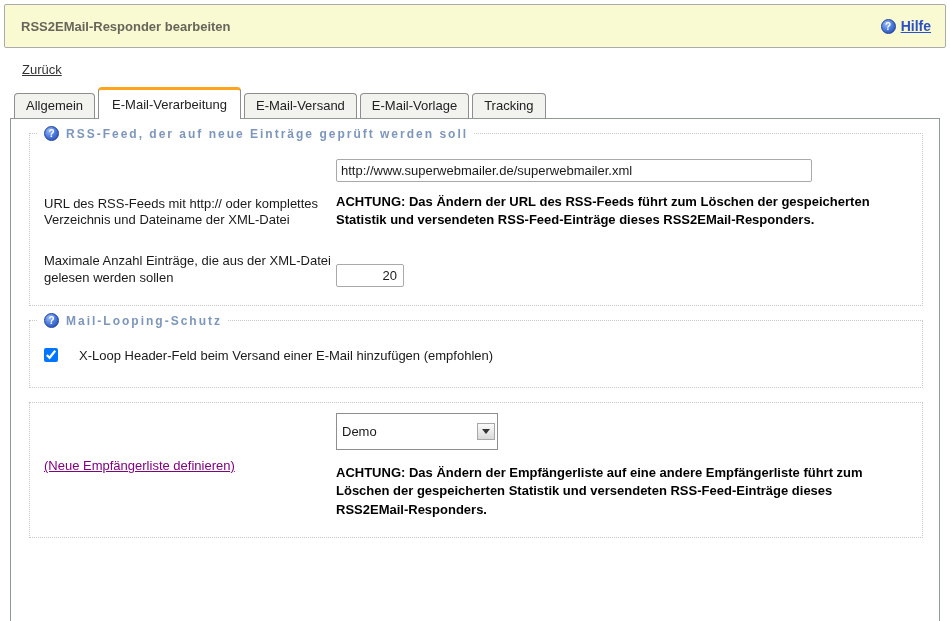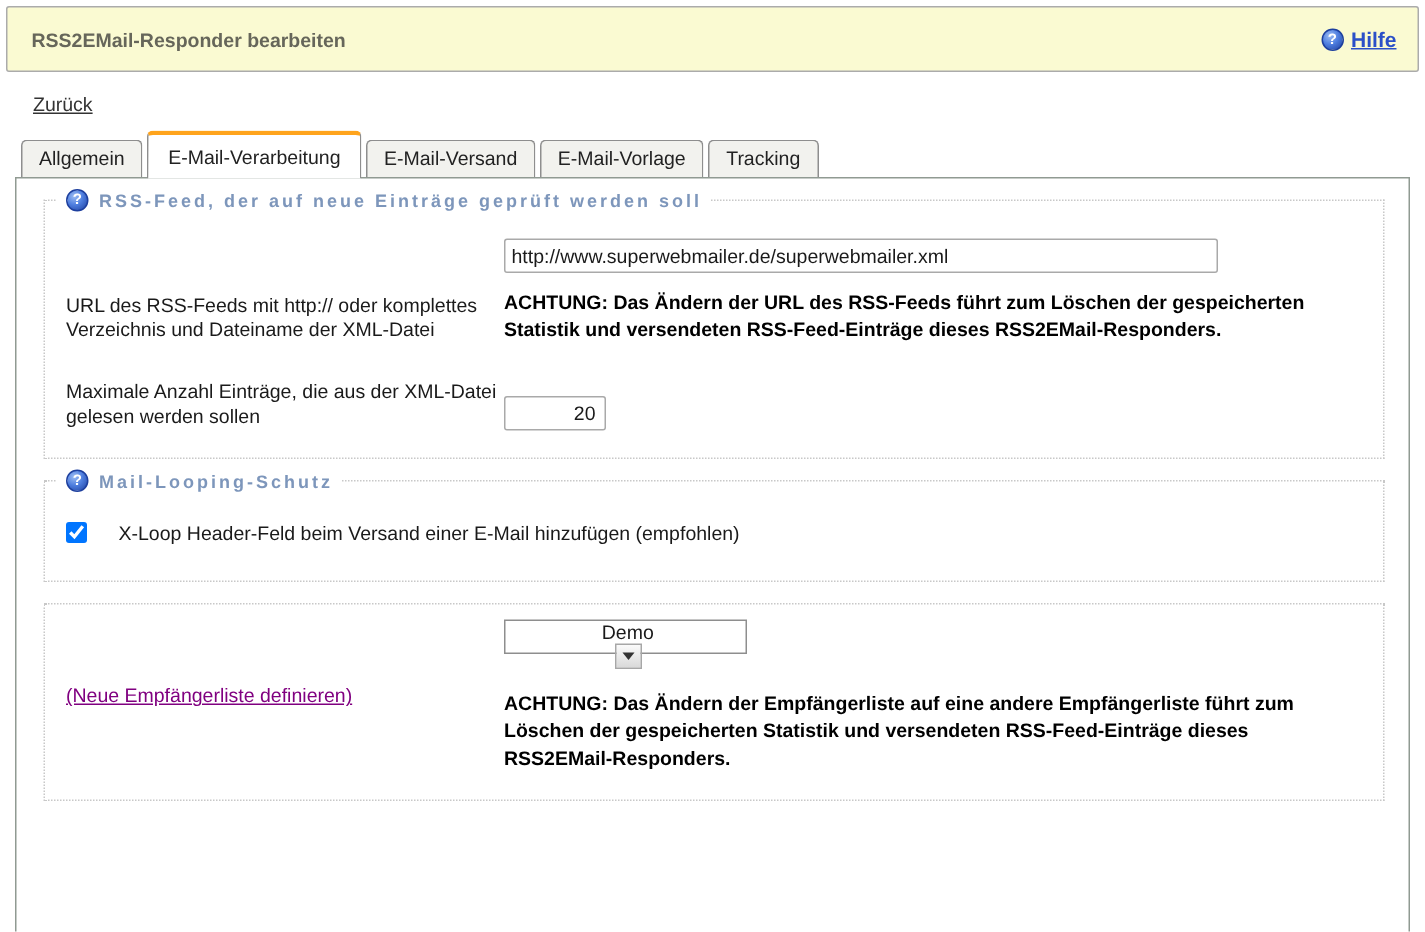--- a/index.html
+++ b/index.html
@@ -126,27 +126,26 @@
 
   
   .checkbox-row { display: flex; align-items: flex-start; gap: 21px; margin-top: 12px; padding-bottom: 6px; }
   .checkbox-row input { width: 14px; height: 14px; }
 
   
   .recipient-row { display: flex; align-items: center; margin-top: 10px; }
   .purple-link { color: #800080; text-decoration: underline; cursor: pointer; }
 
   .select-box {
-    width: 162px; height: 23px;
+    width: 162px; height: 37px;
     border: 1px solid #8E8E8E;
     background: #fff;
     display: flex; align-items: center; justify-content: space-between;
     padding: 0 2px 0 5px;
     cursor: pointer;
-    flex-direction: column;
   }
   .select-arrow-btn {
     width: 18px; height: 17px;
     background: linear-gradient(#FBFBFB, #D9D9D9);
     border: 1px solid #A7A7A7;
     display: flex; align-items: center; justify-content: center;
     flex: 0 0 auto;
   }
   .arrow-down {
     width: 0; height: 0;
@@ -220,18 +219,18 @@
       <div class="label-col">
         <a class="purple-link">(Neue Empfängerliste definieren)</a>
       </div>
       <div class="control-col">
         <div class="select-box">
           <span>Demo</span>
           <span class="select-arrow-btn">
             <span class="arrow-down"></span>
           </span>
         </div>
-        <div class="warning-text" style="margin-top:24px">ACHTUNG: Das Ändern der Empfängerliste auf eine andere Empfängerliste führt zum Löschen der gespeicherten Statistik und versendeten RSS-Feed-Einträge dieses RSS2EMail-Responders.</div>
+        <div class="warning-text" style="margin-top:14px">ACHTUNG: Das Ändern der Empfängerliste auf eine andere Empfängerliste führt zum Löschen der gespeicherten Statistik und versendeten RSS-Feed-Einträge dieses RSS2EMail-Responders.</div>
       </div>
     </div>
   </div>
 
 </div>
 
 </body></html>

